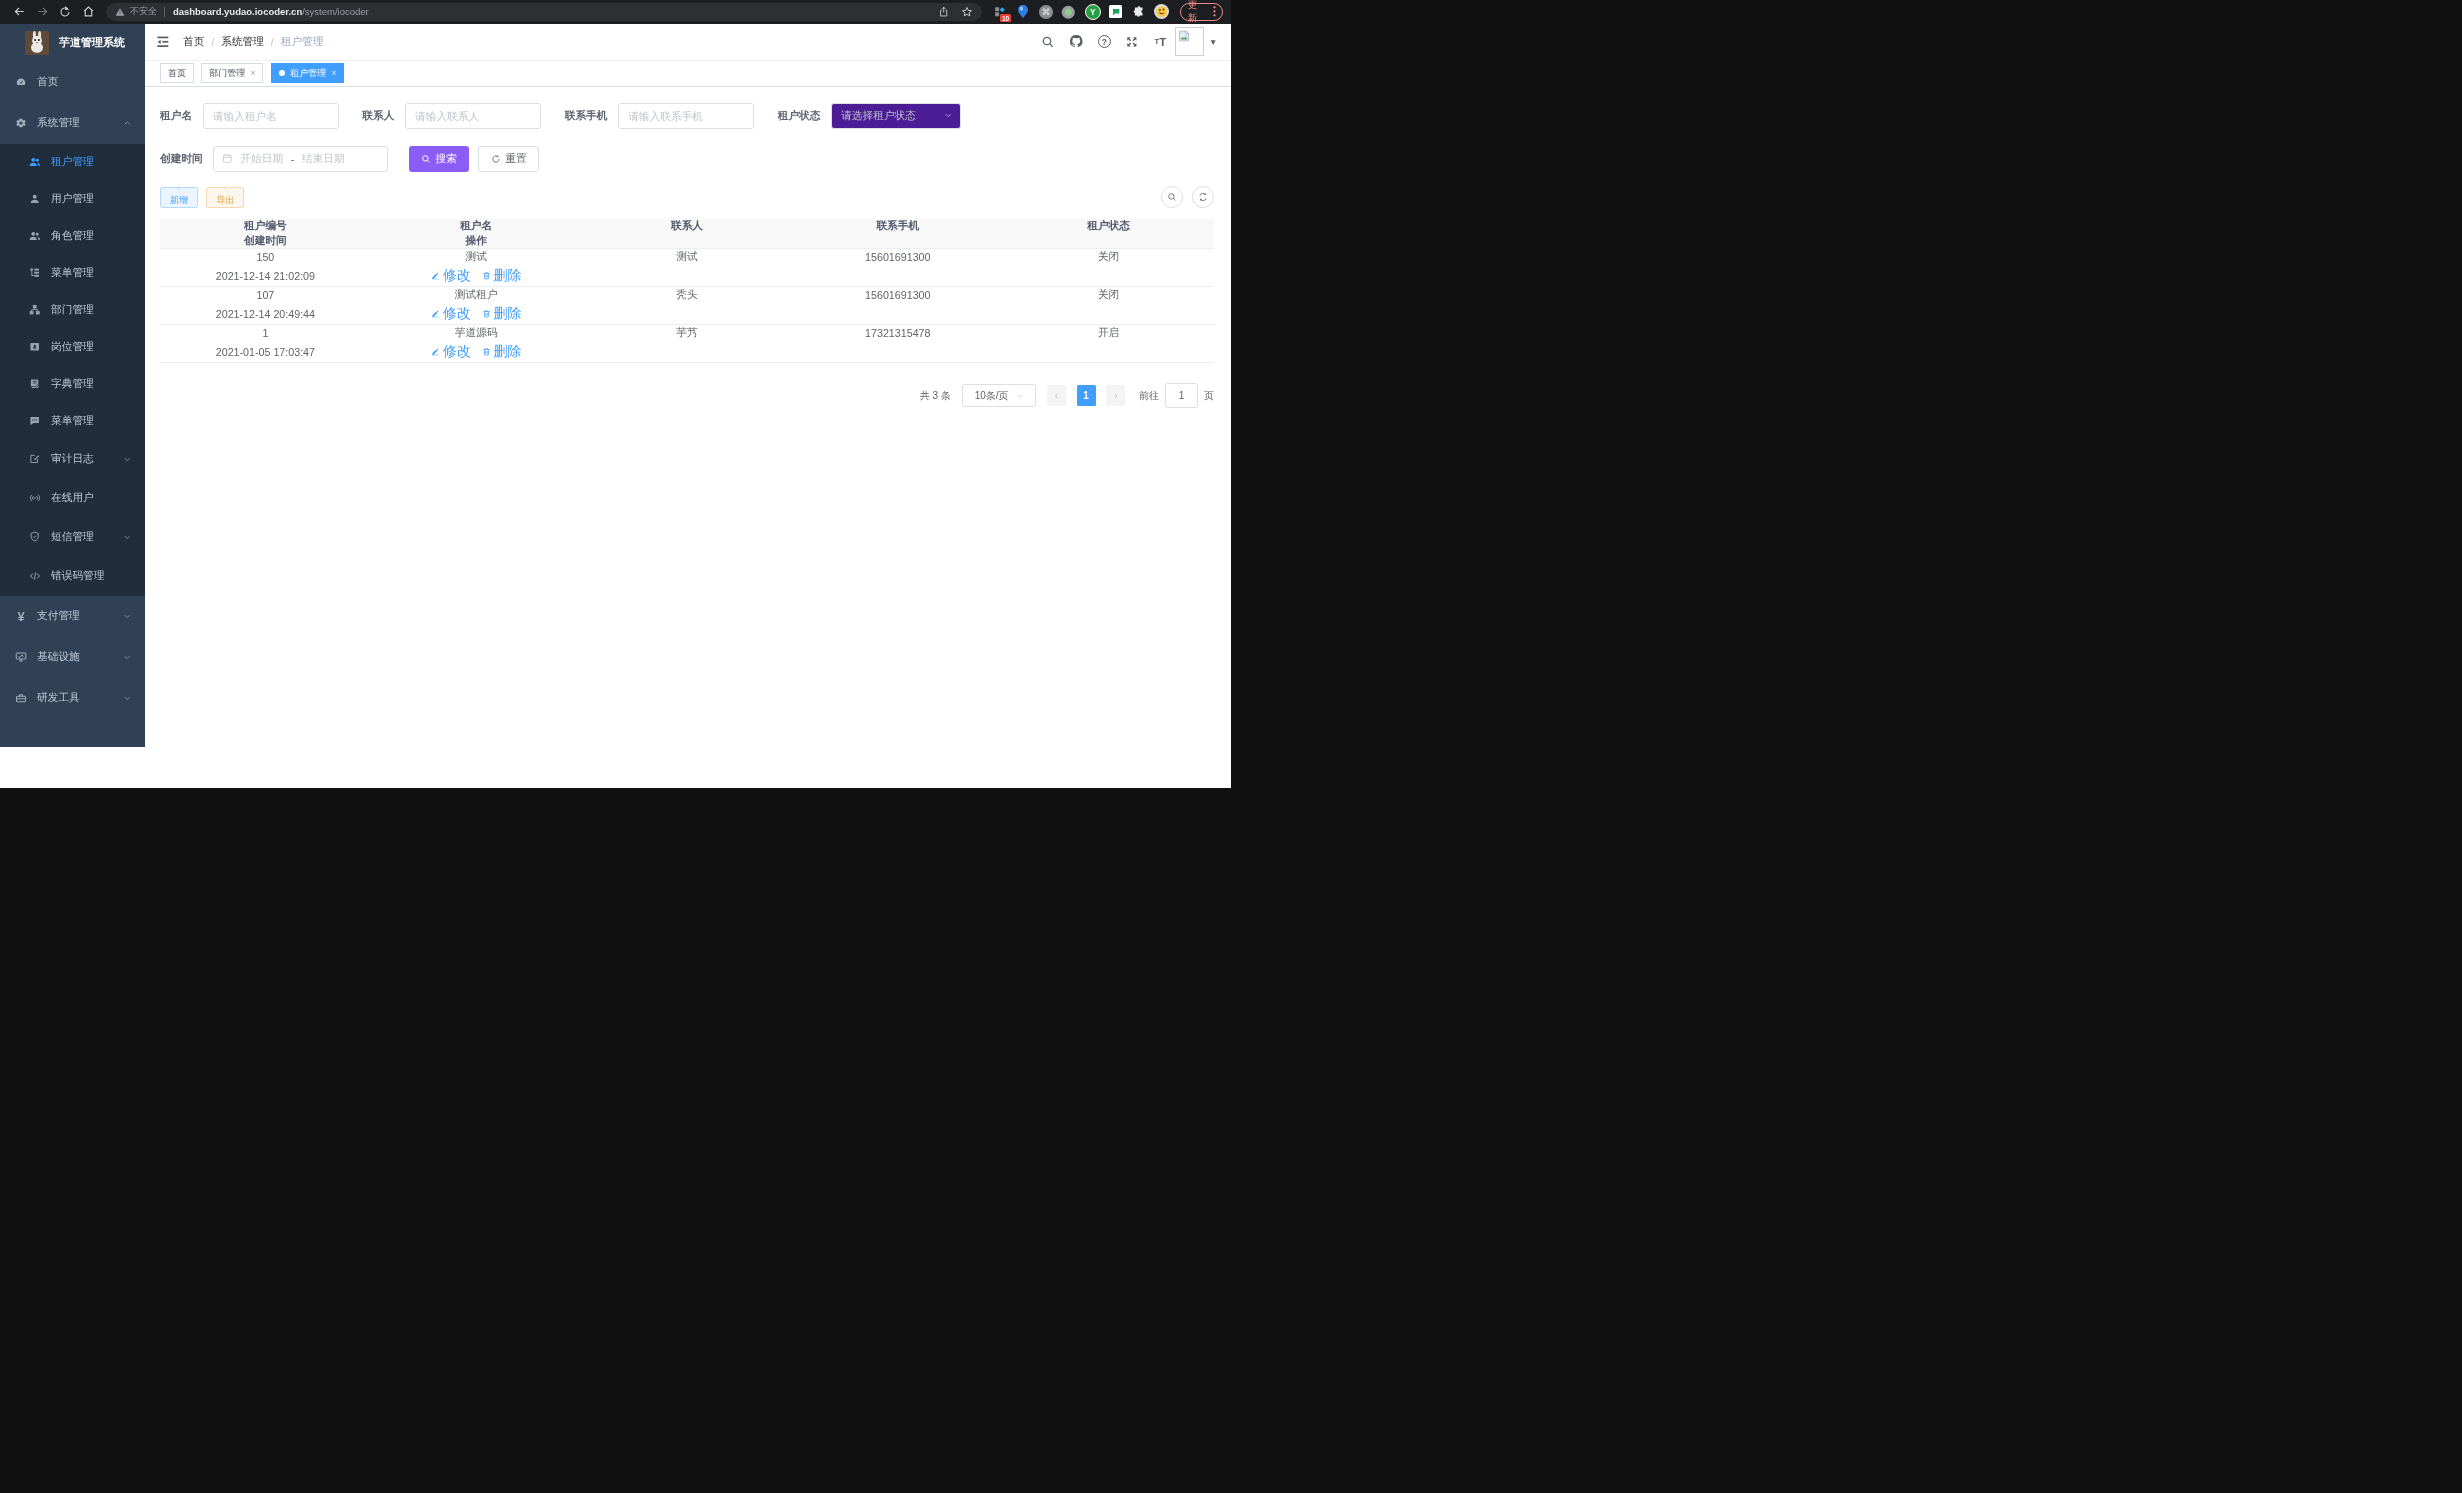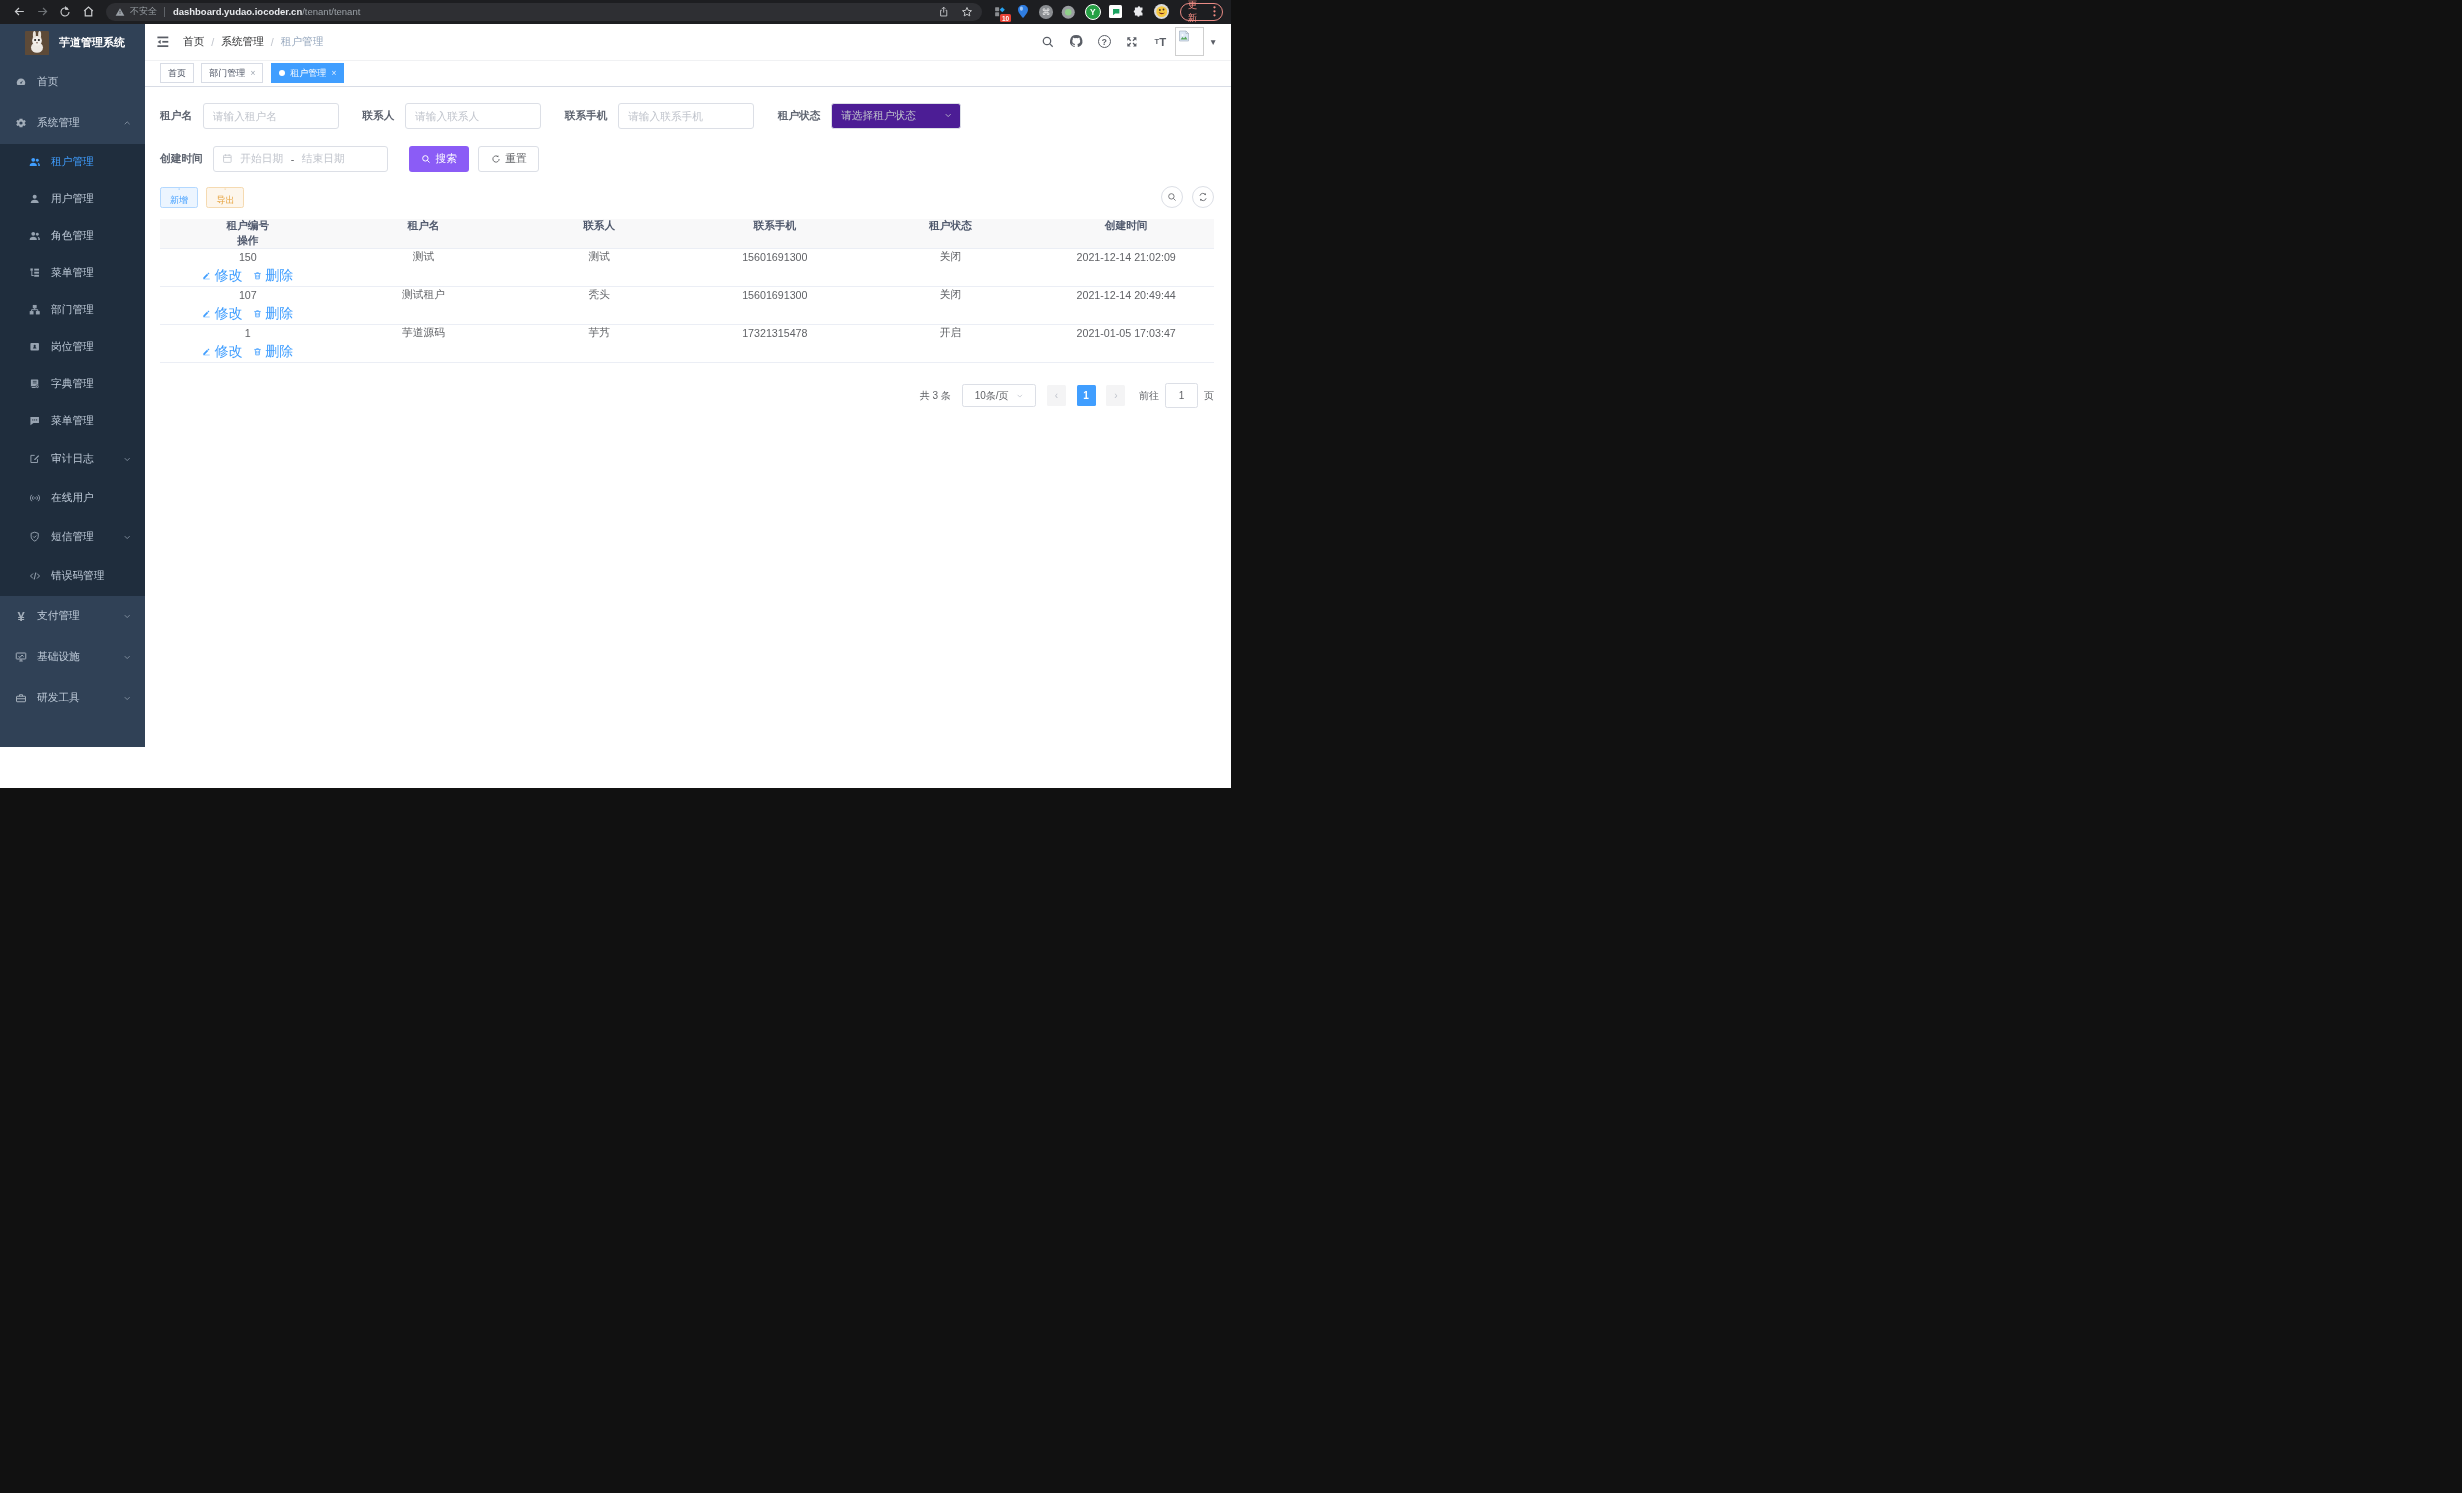--- a/index.html
+++ b/index.html
@@ -71,21 +71,21 @@
   .btn{height:26px;border-radius:3px;display:flex;align-items:center;gap:4.6px;font-size:10.7px;padding:0 11.4px;cursor:pointer;border:0.8px solid transparent;box-sizing:border-box;}
   .btn-primary{background:#8b5cf6;color:#fff;margin-left:21px;}
   .btn-plain{background:#fff;border-color:#dcdfe6;color:#606266;margin-left:9px;}
   .toolbar{margin-top:14.5px;display:flex;align-items:center;}
   .btn-sm{height:21px;border-radius:2.3px;font-size:9px;padding:0 9px;display:flex;align-items:center;gap:3.8px;cursor:pointer;box-sizing:border-box;flex-direction:column;}
   .btn-add{background:#ecf5ff;border:0.8px solid #b3d8ff;color:#409eff;}
   .btn-export{background:#fdf6ec;border:0.8px solid #f5dab1;color:#e6a23c;margin-left:8.4px;}
   .tb-icons{margin-left:auto;display:flex;gap:9px;}
   .circ-btn{width:20px;height:20px;border-radius:50%;border:0.8px solid #dcdfe6;display:flex;align-items:center;justify-content:center;color:#606266;cursor:pointer;background:#fff;}
   .table{margin-top:10.7px;border-bottom:0;}
-  .thead,.trow{display:grid;grid-template-columns:repeat(6,1fr);align-items:center;text-align:center;}
+  .thead,.trow{display:grid;grid-template-columns:repeat(5,1fr);align-items:center;text-align:center;}
   .thead{background:#f8f8f9;height:29px;font-size:10.7px;font-weight:700;color:#515a6e;border-bottom:0.8px solid #ebeef5;}
   .trow{height:37px;font-size:10.7px;color:#606266;border-bottom:0.8px solid #ebeef5;}
   .ops{display:flex;justify-content:center;gap:10.7px;}
   .oplink{color:#409eff;font-size:14px;display:flex;align-items:center;gap:3px;cursor:pointer;}
   .pager{margin-top:20.6px;display:flex;align-items:center;justify-content:flex-end;font-size:10px;color:#606266;}
   .pg-total{margin-right:11.4px;}
   .pg-size{width:72px;height:21px;border:0.8px solid #dcdfe6;border-radius:2.3px;display:flex;align-items:center;justify-content:center;gap:7.6px;color:#606266;cursor:pointer;background:#fff;}
   .pg-btn{width:19px;height:21px;border-radius:1.5px;background:#f4f4f5;color:#c0c4cc;display:flex;align-items:center;justify-content:center;font-size:10px;margin-left:10.7px;cursor:pointer;}
   .pg-num{width:19px;height:21px;border-radius:1.5px;background:#409eff;color:#fff;display:flex;align-items:center;justify-content:center;font-size:10px;font-weight:700;margin-left:10.7px;cursor:pointer;}
   .pg-goto{margin-left:13.7px;display:flex;align-items:center;gap:6px;}
@@ -123,21 +123,21 @@
 
     <div class="url-pill">
       <span style="display:flex;margin-right:5.3px;">
         <svg width="10" height="10" viewBox="0 0 24 24" fill="#9aa0a6">
             <path d="M12 3 1.5 21h21L12 3zm1 14h-2v-2h2v2zm0-4h-2V9h2v4z"></path>
           </svg>
       </span>
       <span>不安全</span>
       <span class="sep"></span>
       <span class="url-host">dashboard.yudao.iocoder.cn</span>
-        <span class="url-path">/tenant/tenant</span>
+        <span class="url-path">/system/iocoder</span>
       <span class="pill-right">
         <span>
           <svg width="11.4" height="11.4" viewBox="0 0 24 24" fill="none" stroke="currentColor" stroke-width="1.9">
               <path d="M8 9H5.5v12h13V9H16"></path>
               <path d="M12 14V2.5M8.5 6 12 2.5 15.5 6"></path>
             </svg>
         </span>
         <span>
           <svg width="12" height="12" viewBox="0 0 24 24" fill="none" stroke="currentColor" stroke-width="1.9">
               <path d="m12 3 2.6 5.8 6.4.6-4.8 4.2 1.4 6.2L12 16.6 6.4 19.8l1.4-6.2L3 9.4l6.4-.6z"></path>

